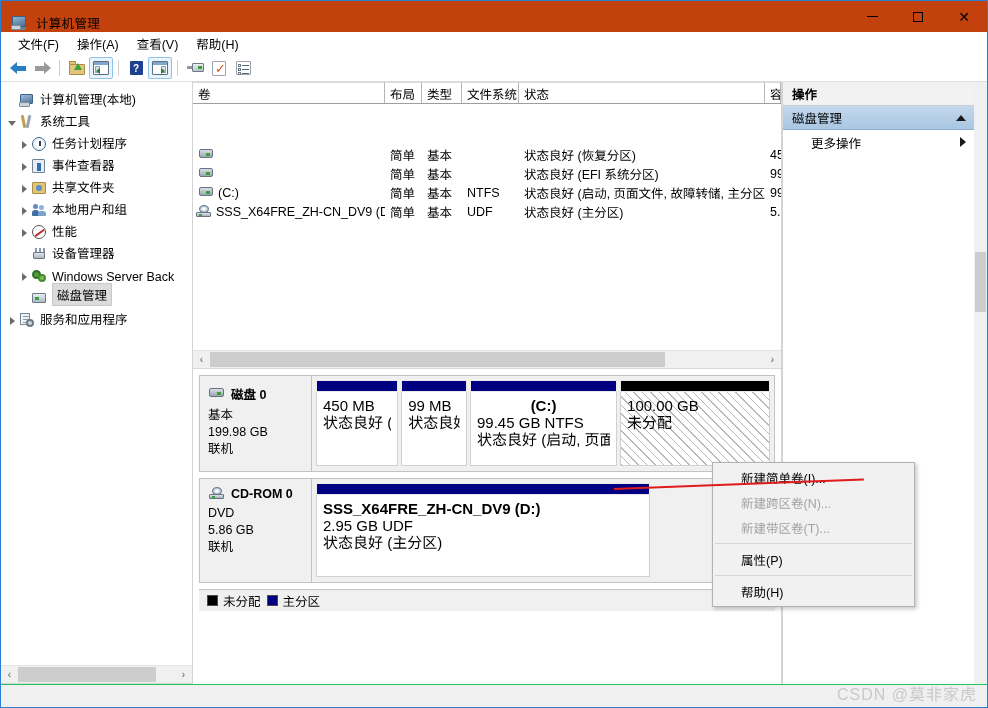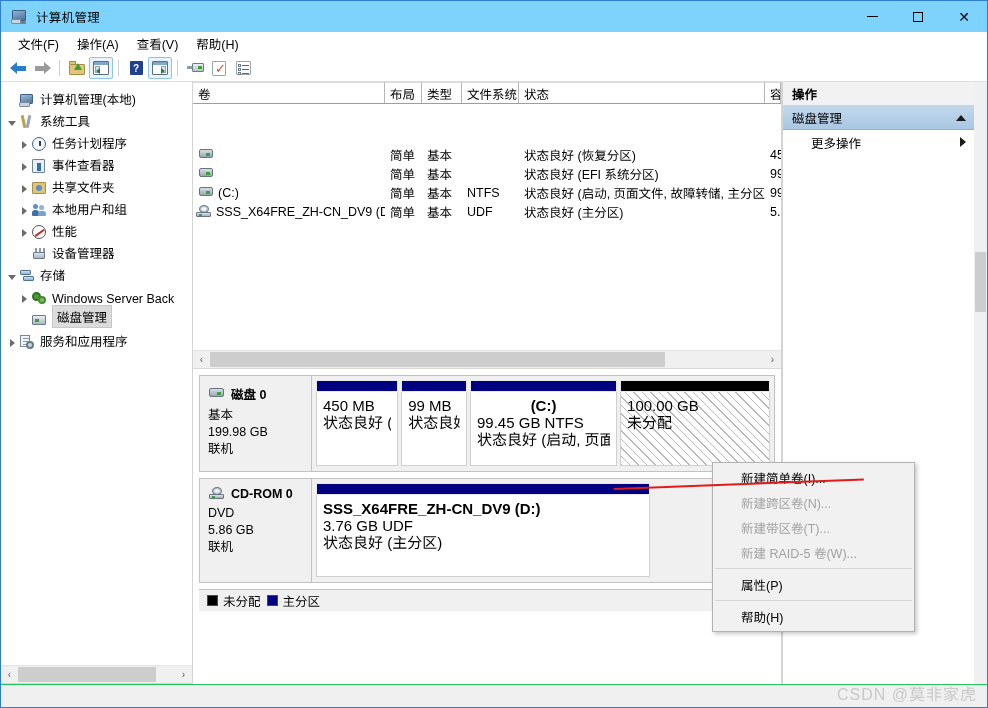--- a/index.html
+++ b/index.html
@@ -13,22 +13,22 @@
   .window{
     position:absolute;left:0;top:0;width:988px;height:708px;
     background:#ffffff;
     border:1px solid #2a7fd4;
     box-sizing:border-box;
     display:flex;flex-direction:column;
   }
 
   
   .titlebar{
-    height:31px;min-height:31px;background:#7dd3fc;
-    display:flex;align-items:center;position:relative;
+    height:31px;min-height:31px;background:#c2410c;
+    display:flex;align-items:flex-end;position:relative;
   }
   .title-icon{
     width:18px;height:18px;margin-left:10px;margin-right:7px;position:relative;flex:none;
   }
   .title-icon .scr{
     position:absolute;left:1px;top:2px;width:14px;height:11px;
     background:linear-gradient(160deg,#8fb5d8,#4a6f93);
     border:1px solid #3b5e80;border-radius:1px;box-sizing:border-box;
   }
   .title-icon .base{
@@ -447,32 +447,20 @@
               <span class="ic-device">
                 <span class="pin" style="left:3px"></span>
                 <span class="pin" style="left:7px"></span>
                 <span class="pin" style="left:11px"></span>
                 <span class="bd"></span>
               </span>
             </span>
           <span class="tl">设备管理器</span>
         </div>
 
-        <div class="tnode lv0">
-          <span class="exp">
-              <span class="chev open"></span>
-            </span>
-          <span class="ti">
-              <span class="ic-storage">
-                <span class="s1"></span>
-                <span class="s2"></span>
-              </span>
-            </span>
-          <span class="tl">存储</span>
-        </div>
 
         <div class="tnode lv1">
           <span class="exp">
               <span class="chev"></span>
             </span>
           <span class="ti">
               <span class="ic-backup">
                 <span class="g1"></span>
                 <span class="g2"></span>
               </span>
@@ -665,21 +653,21 @@
             </div>
             <div class="dline">DVD</div>
             <div class="dline">5.86 GB</div>
             <div class="dline">联机</div>
           </div>
           <div class="parts">
             <div class="part" style="width:334px">
               <div class="bar"></div>
               <div class="body">
                 <div class="pl bold">SSS_X64FRE_ZH-CN_DV9  (D:)</div>
-                <div class="pl">3.76 GB UDF</div>
+                <div class="pl">2.95 GB UDF</div>
                 <div class="pl">状态良好 (主分区)</div>
               </div>
             </div>
           </div>
         </div>
 
         <div class="legend">
           <div class="lg">
             <span class="lgbox" style="background:#000000"></span>
             <span>未分配</span>
@@ -713,21 +701,20 @@
   </div>
 
   <div class="statusbar">
     <div class="watermark">CSDN @莫非家虎</div>
   </div>
 
   <div class="ctxmenu">
     <div class="ctxitem">新建简单卷(I)...</div>
     <div class="ctxitem disabled">新建跨区卷(N)...</div>
     <div class="ctxitem disabled">新建带区卷(T)...</div>
-    <div class="ctxitem disabled">新建 RAID-5 卷(W)...</div>
     <div class="ctxsep"></div>
     <div class="ctxitem">属性(P)</div>
     <div class="ctxsep"></div>
     <div class="ctxitem">帮助(H)</div>
   </div>
 
   <div class="redline"></div>
 
 </div>
 

